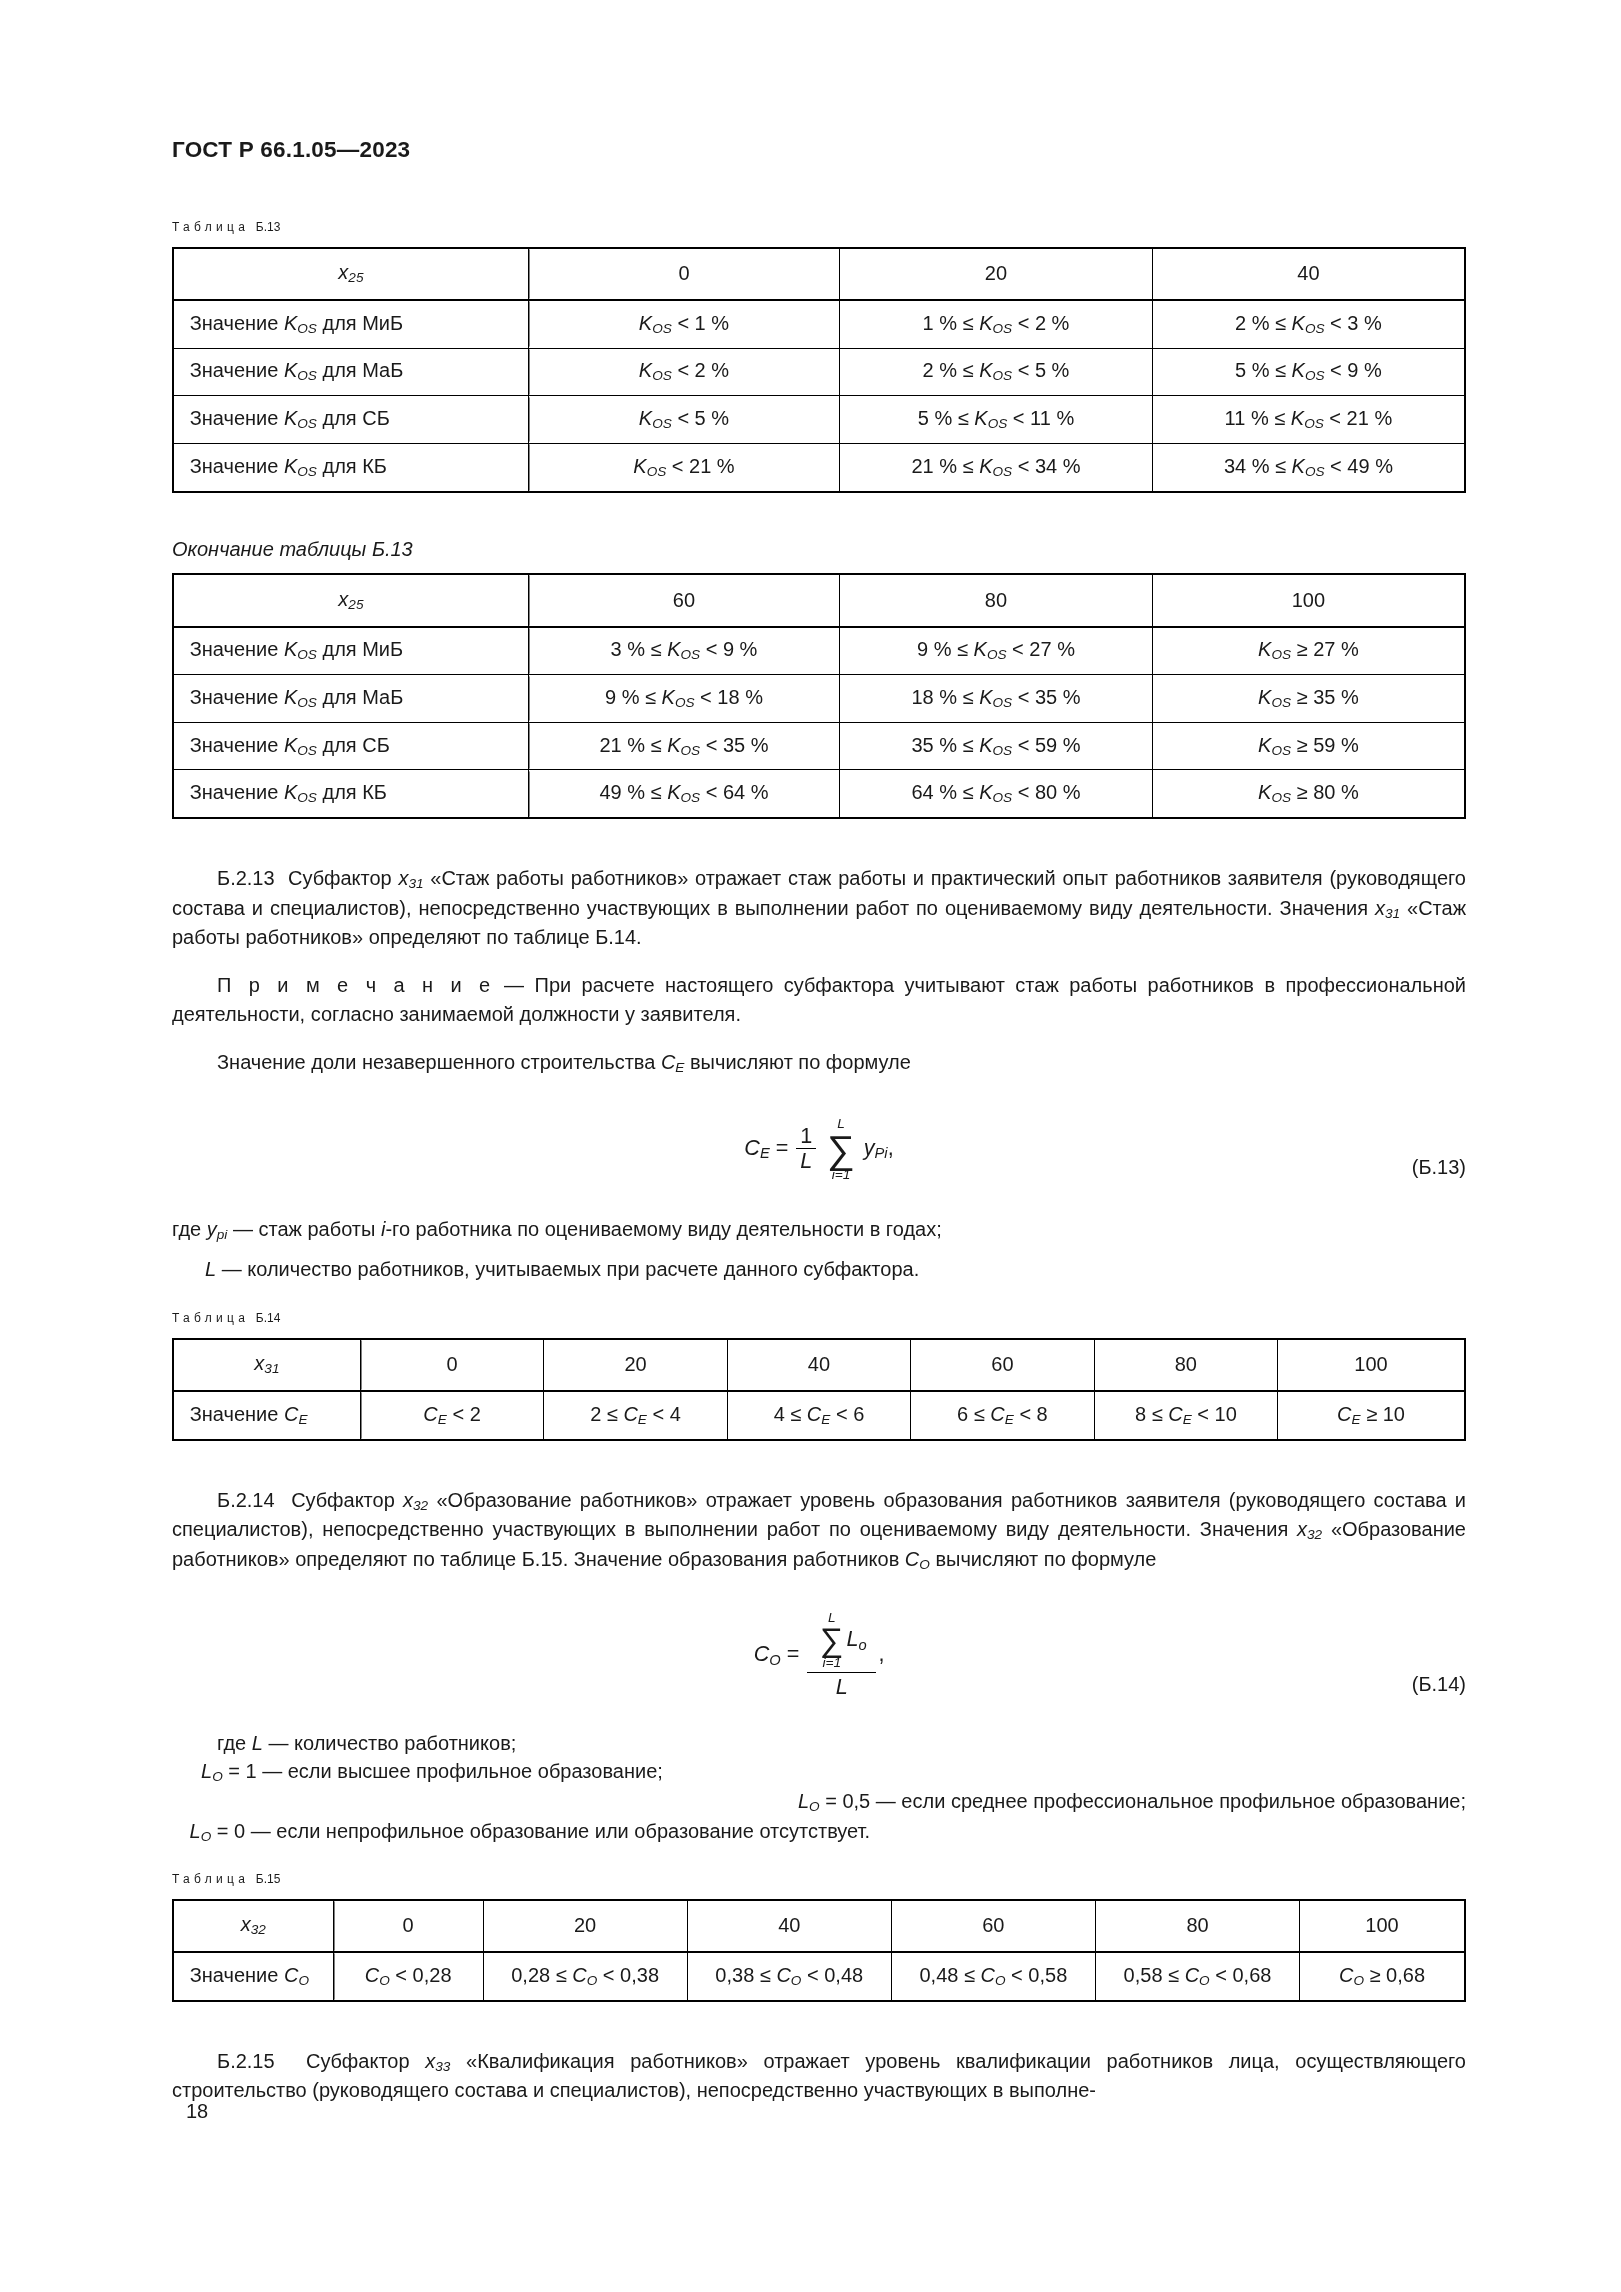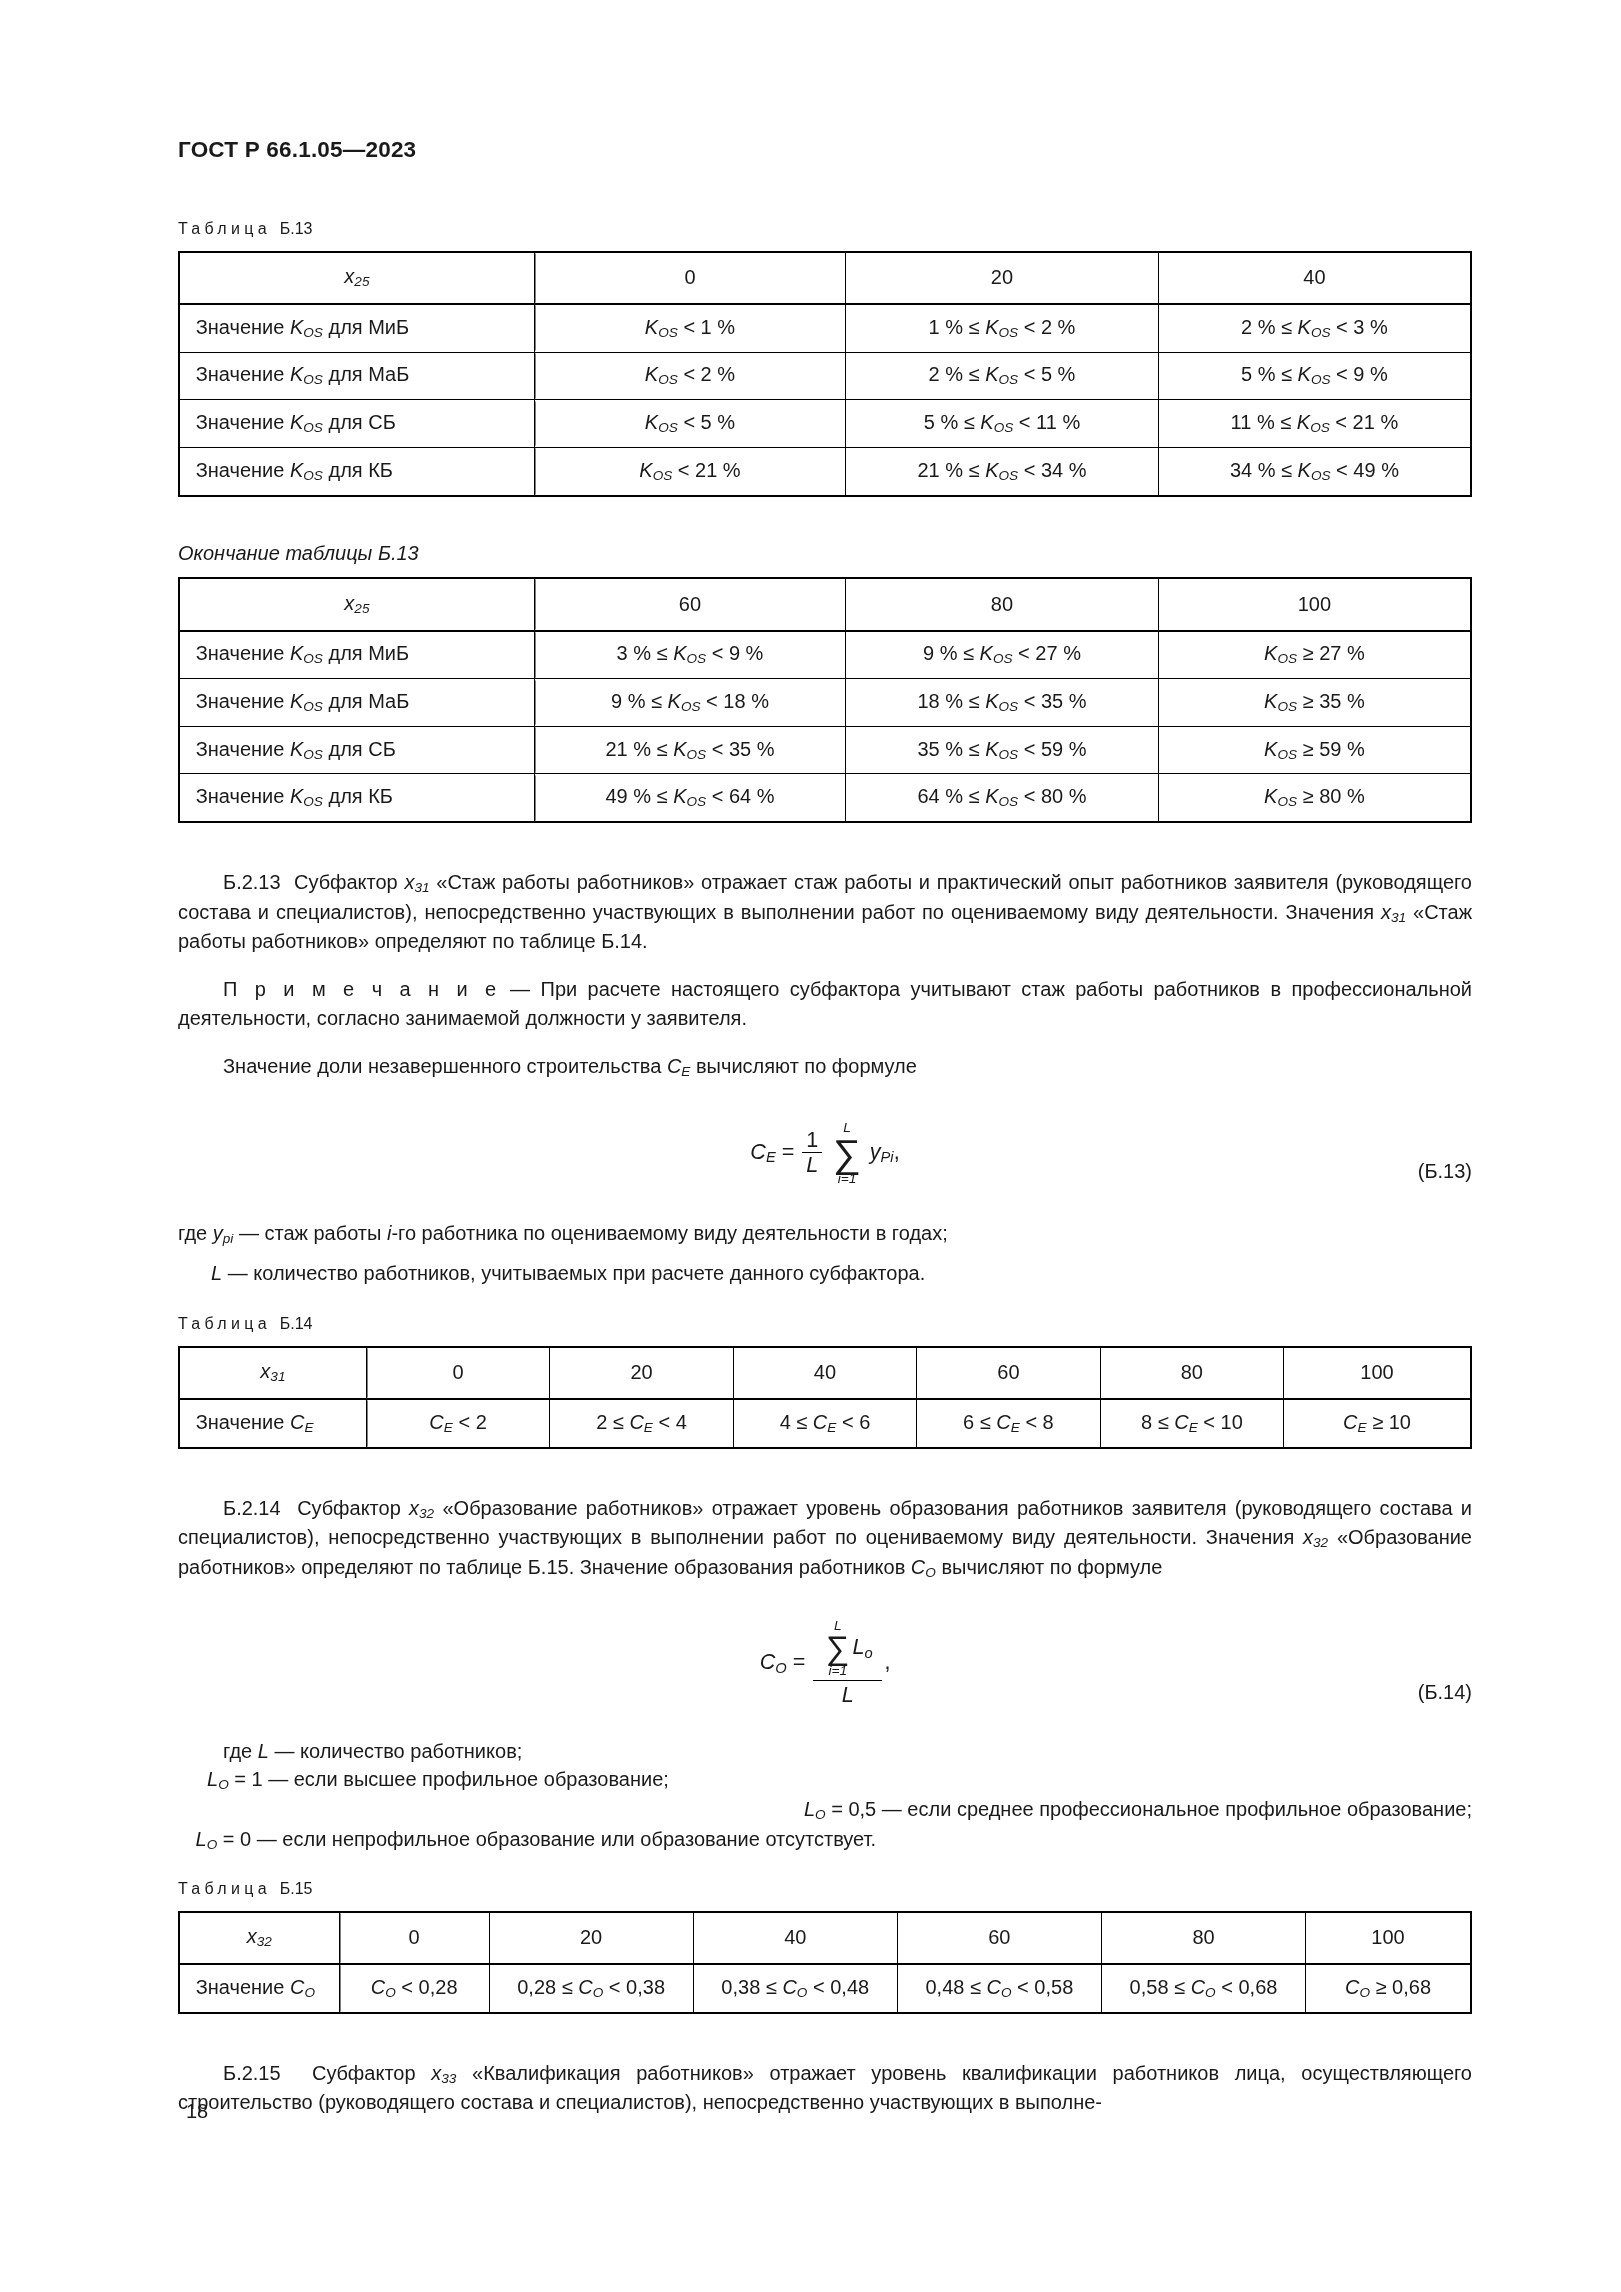--- a/index.html
+++ b/index.html
@@ -15,36 +15,36 @@
   }
   .page {
     position: absolute;
     left: 0; top: 0;
     width: 1621px;
     height: 2293px;
     padding: 0;
   }
   .content {
     position: absolute;
-    left: 178px;
+    left: 172px;
     top: 137px;
     width: 1294px;
   }
 
   
   .doc-header {
     font-size: 22.5px;
     font-weight: bold;
     letter-spacing: 0.2px;
     margin-bottom: 57px;
   }
 
   
   .tbl-caption {
-    font-size: 16px;
+    font-size: 12px;
     margin-bottom: 12.7px;
     letter-spacing: 0;
   }
   .tbl-caption .sp { letter-spacing: 4.3px; }
   .tbl-caption-cont {
     font-size: 20px;
     font-style: italic;
     margin-bottom: 12.7px;
   }
 

